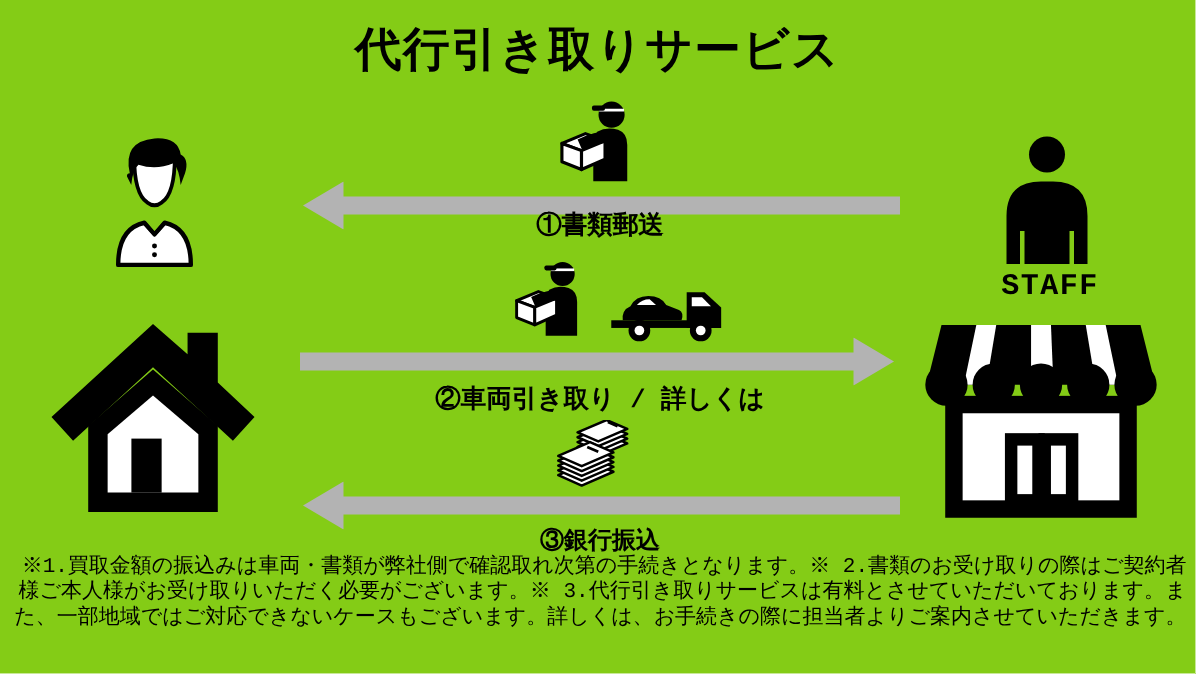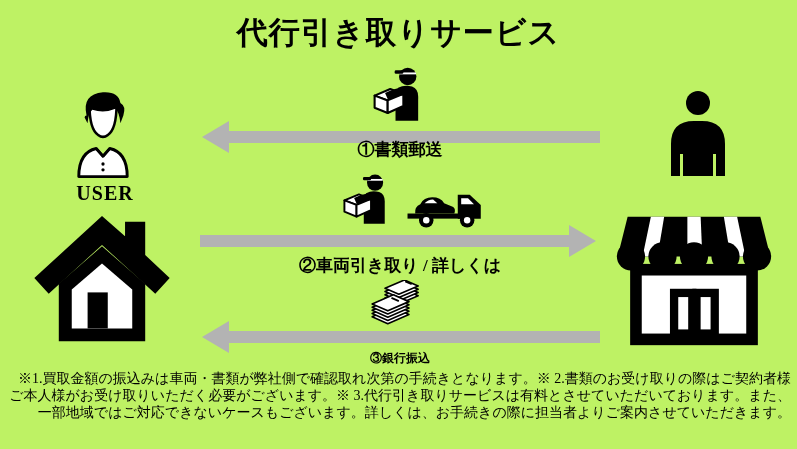--- a/index.html
+++ b/index.html
@@ -1,18 +1,18 @@
 <!DOCTYPE html>
 <html><head>
 <meta charset="utf-8">
 <style>
   html,body{margin:0;padding:0;background:#fff;}
   .canvas{
-    position:relative;width:797px;height:449px;background:#bef264;
-    font-family:Liberation Serif, serif;color:#000;overflow:hidden;
+    position:relative;width:797px;height:449px;background:#84cc16;
+    font-family:Liberation Mono, monospace;color:#000;overflow:hidden;
   }
   .title{
     position:absolute;top:12px;left:0;width:100%;margin:0;
     text-align:center;font-size:31px;font-weight:bold;letter-spacing:1px;
   }
   .abs{position:absolute;}
   .actor-label{font-weight:bold;font-size:20px;text-align:center;letter-spacing:1px;}
   .flow-label{font-weight:bold;font-size:17px;text-align:center;white-space:nowrap;}
   .arrow{position:absolute;}
   .arrow svg{display:block;}
@@ -33,36 +33,36 @@
   <div class="abs" style="left:72px;top:86px;width:62px;height:94px;">
     <svg width="62" height="94" viewBox="0 0 64 96">
       <path class="paper" d="M18 18 Q18 44 27 50 Q32 54 37 50 Q46 44 46 18 Z" stroke="#000" stroke-width="2.6" fill="#fff"></path>
       <path class="ink" d="M15 30 Q10 8 32 6 Q48 5 50 17 Q56 20 53 30 L50 38 Q49 27 45 23 Q33 28 21 24 Q17 27 16 38 L13 32 Q13 30 15 30 Z"></path>
       <path d="M7 93 Q7 68 25 64 L32 72 L39 64 Q57 68 57 93 Z" fill="#fff" stroke="#000" stroke-width="3" stroke-linejoin="round"></path>
       <path d="M25 64 L32 72 L39 64" fill="none" stroke="#000" stroke-width="2.4" stroke-linejoin="round"></path>
       <circle cx="32" cy="80" r="1.7" class="ink"></circle>
       <circle cx="32" cy="86" r="1.7" class="ink"></circle>
     </svg>
   </div>
-  <div class="abs actor-label" style="left:30px;top:182px;width:150px;">USER</div>
   <div class="abs" style="left:30px;top:211px;width:144px;height:134px;">
     <svg width="144" height="134" viewBox="0 0 100 92">
       <path class="ink" d="M50 3 L3 46 L13 57 L50 23 L87 57 L97 46 L80 30 V7 H66 V17 Z"></path>
       <path class="ink" d="M20 50 L50 24 L80 50 V90 H20 Z"></path>
       <path class="paper" d="M29 54 L50 36 L71 54 V81 H29 Z"></path>
       <rect class="ink" x="40" y="56" width="14" height="25"></rect>
     </svg>
   </div>
 
   <div class="abs" style="left:666px;top:90px;width:64px;height:86px;">
     <svg width="64" height="86" viewBox="0 0 64 86">
       <circle class="ink" cx="32" cy="13" r="12"></circle>
       <path class="ink" d="M5 86 V54 Q5 31 28 31 H36 Q59 31 59 54 V86 H50 V64 H47 V86 H17 V64 H14 V86 Z"></path>
     </svg>
   </div>
+  <div class="abs actor-label" style="left:625px;top:180px;width:150px;">STAFF</div>
   <div class="abs" style="left:610px;top:210px;width:168px;height:136px;">
     <svg width="168" height="136" viewBox="0 0 100 82">
       <path class="ink" d="M10 4 H90 L96 28 H4 Z"></path>
       <polygon class="paper" points="24,4 32,4 28,28 19,28"></polygon>
       <polygon class="paper" points="46,4 54,4 55,28 46,28"></polygon>
       <polygon class="paper" points="68,4 76,4 81,28 72,28"></polygon>
       <circle class="ink" cx="12" cy="28" r="8.5"></circle>
       <circle class="ink" cx="31" cy="28" r="8.5"></circle>
       <circle class="ink" cx="50" cy="28" r="8.5"></circle>
       <circle class="ink" cx="69" cy="28" r="8.5"></circle>
@@ -146,17 +146,17 @@
         </g>
       </g>
       <path d="M38 1.5 L45 4.5 M23 19.5 L31 23" stroke="#000" stroke-width="2" fill="none"></path>
     </svg>
   </div>
   <div class="arrow" style="left:202px;top:321px;">
     <svg width="398" height="32" viewBox="0 0 398 32">
       <polygon fill="#b3b3b3" points="398,10 27,10 27,0 0,16 27,32 27,22 398,22"></polygon>
     </svg>
   </div>
-  <div class="abs flow-label" style="left:250px;top:350px;width:300px;font-size:12px;">③銀行振込</div>
+  <div class="abs flow-label" style="left:250px;top:350px;width:300px;font-size:16px;">③銀行振込</div>
 
   <div class="footnote">※1.買取金額の振込みは車両・書類が弊社側で確認取れ次第の手続きとなります。※ 2.書類のお受け取りの際はご契約者様ご本人様がお受け取りいただく必要がございます。※ 3.代行引き取りサービスは有料とさせていただいております。また、一部地域ではご対応できないケースもございます。詳しくは、お手続きの際に担当者よりご案内させていただきます。</div>
 
 </div>
 
 </body></html>

